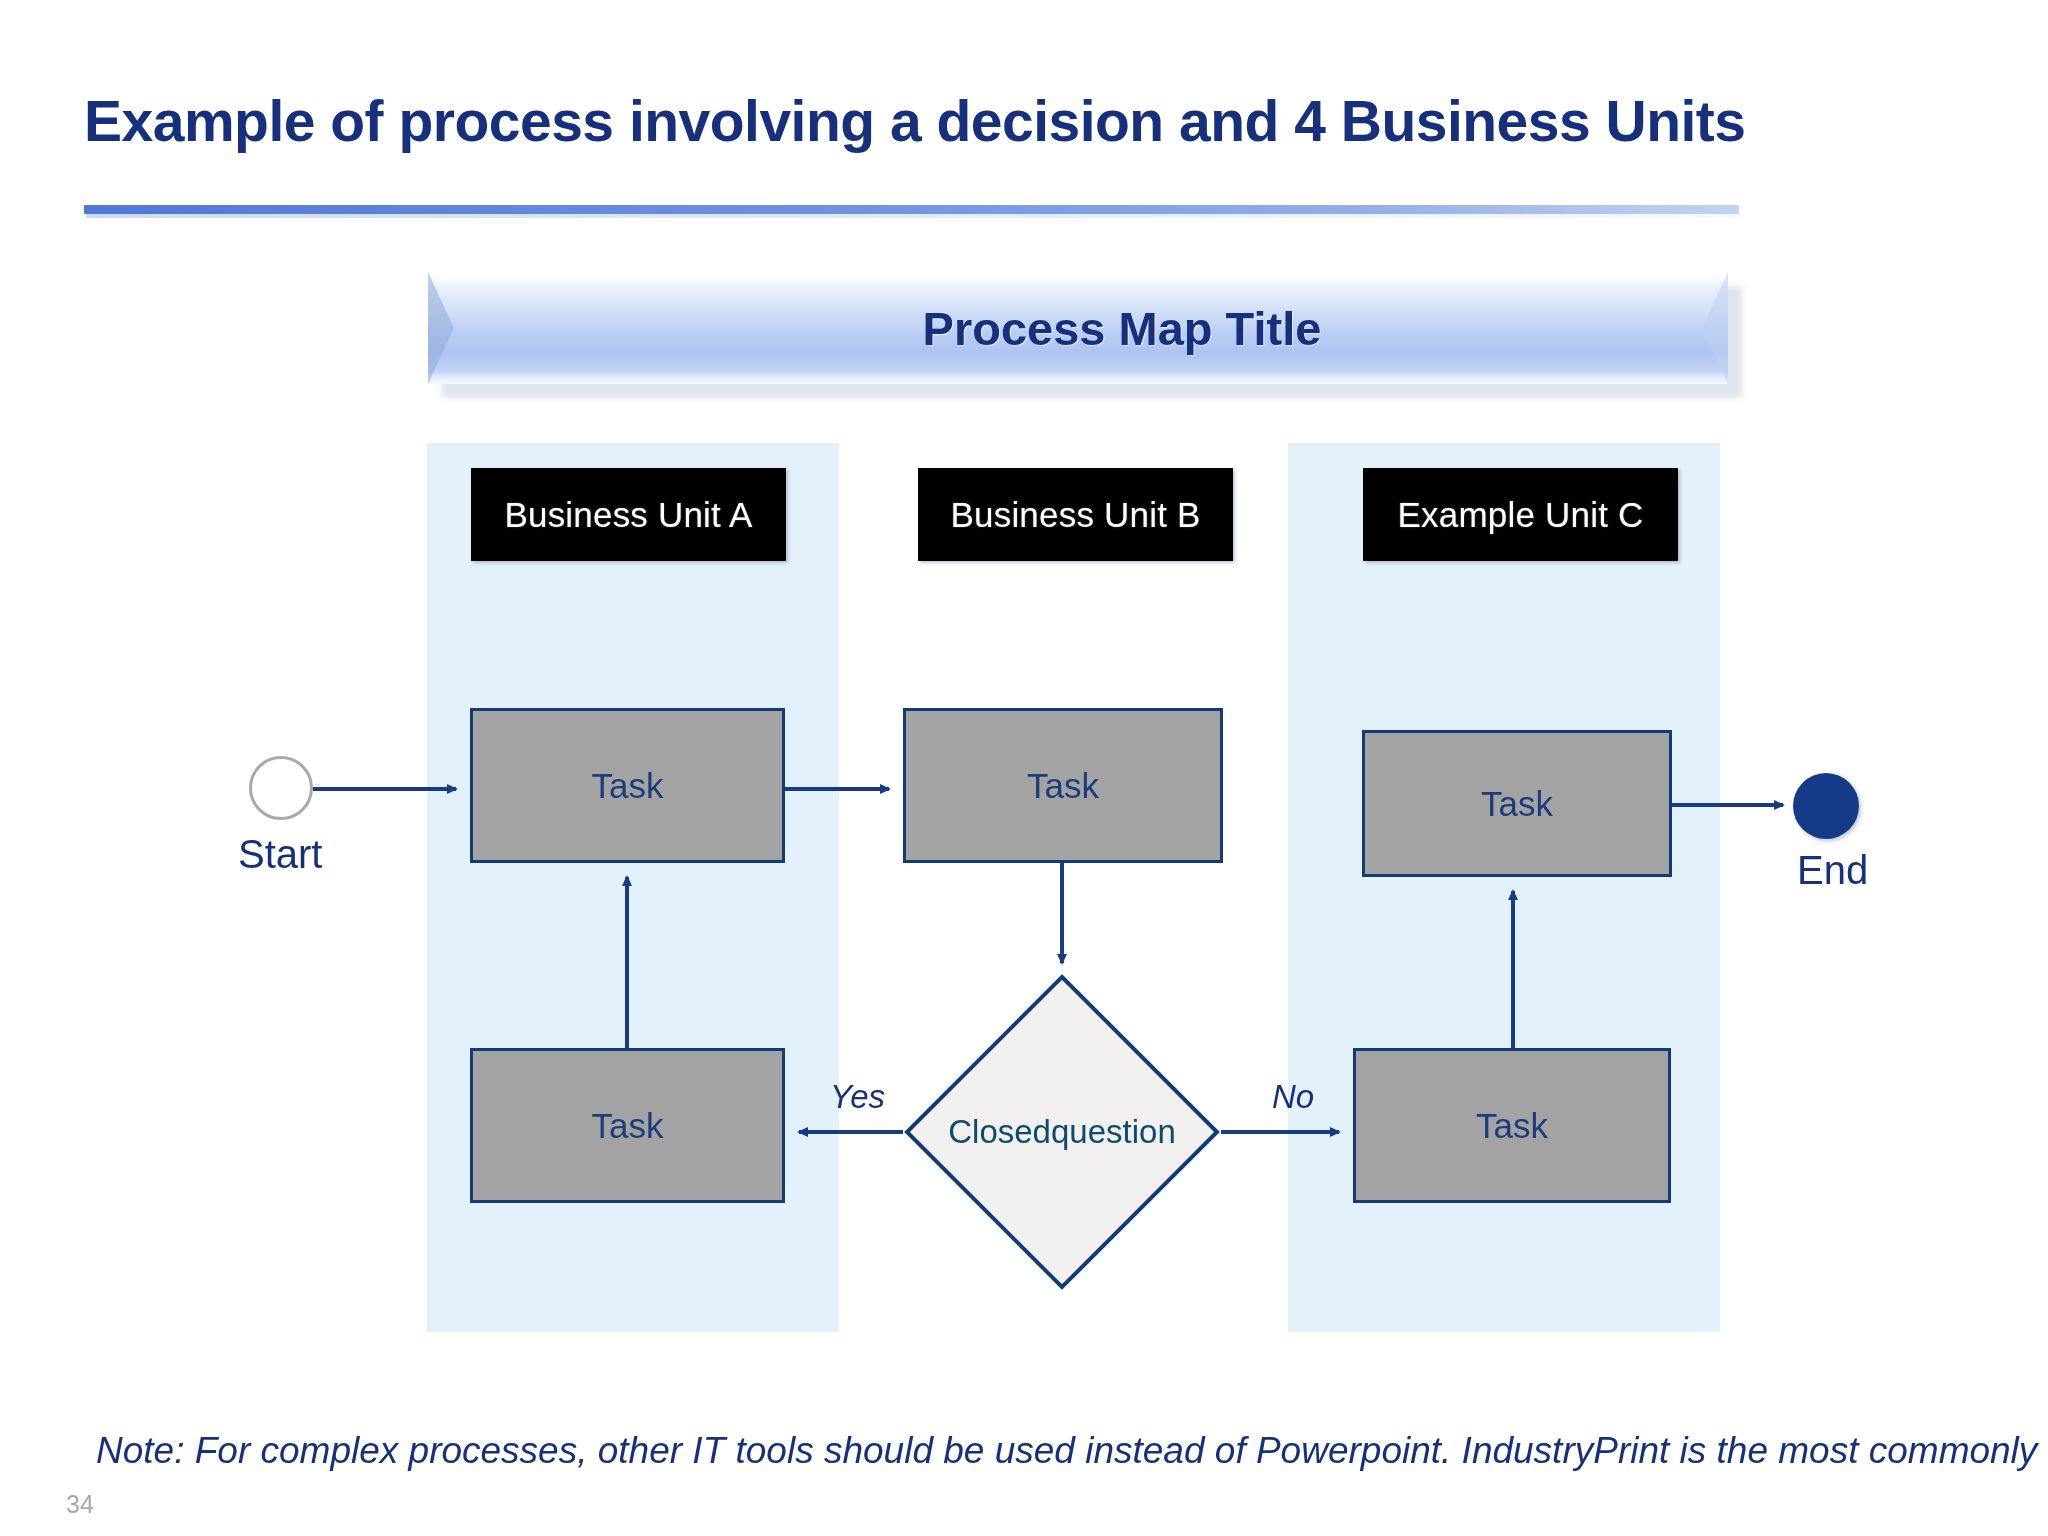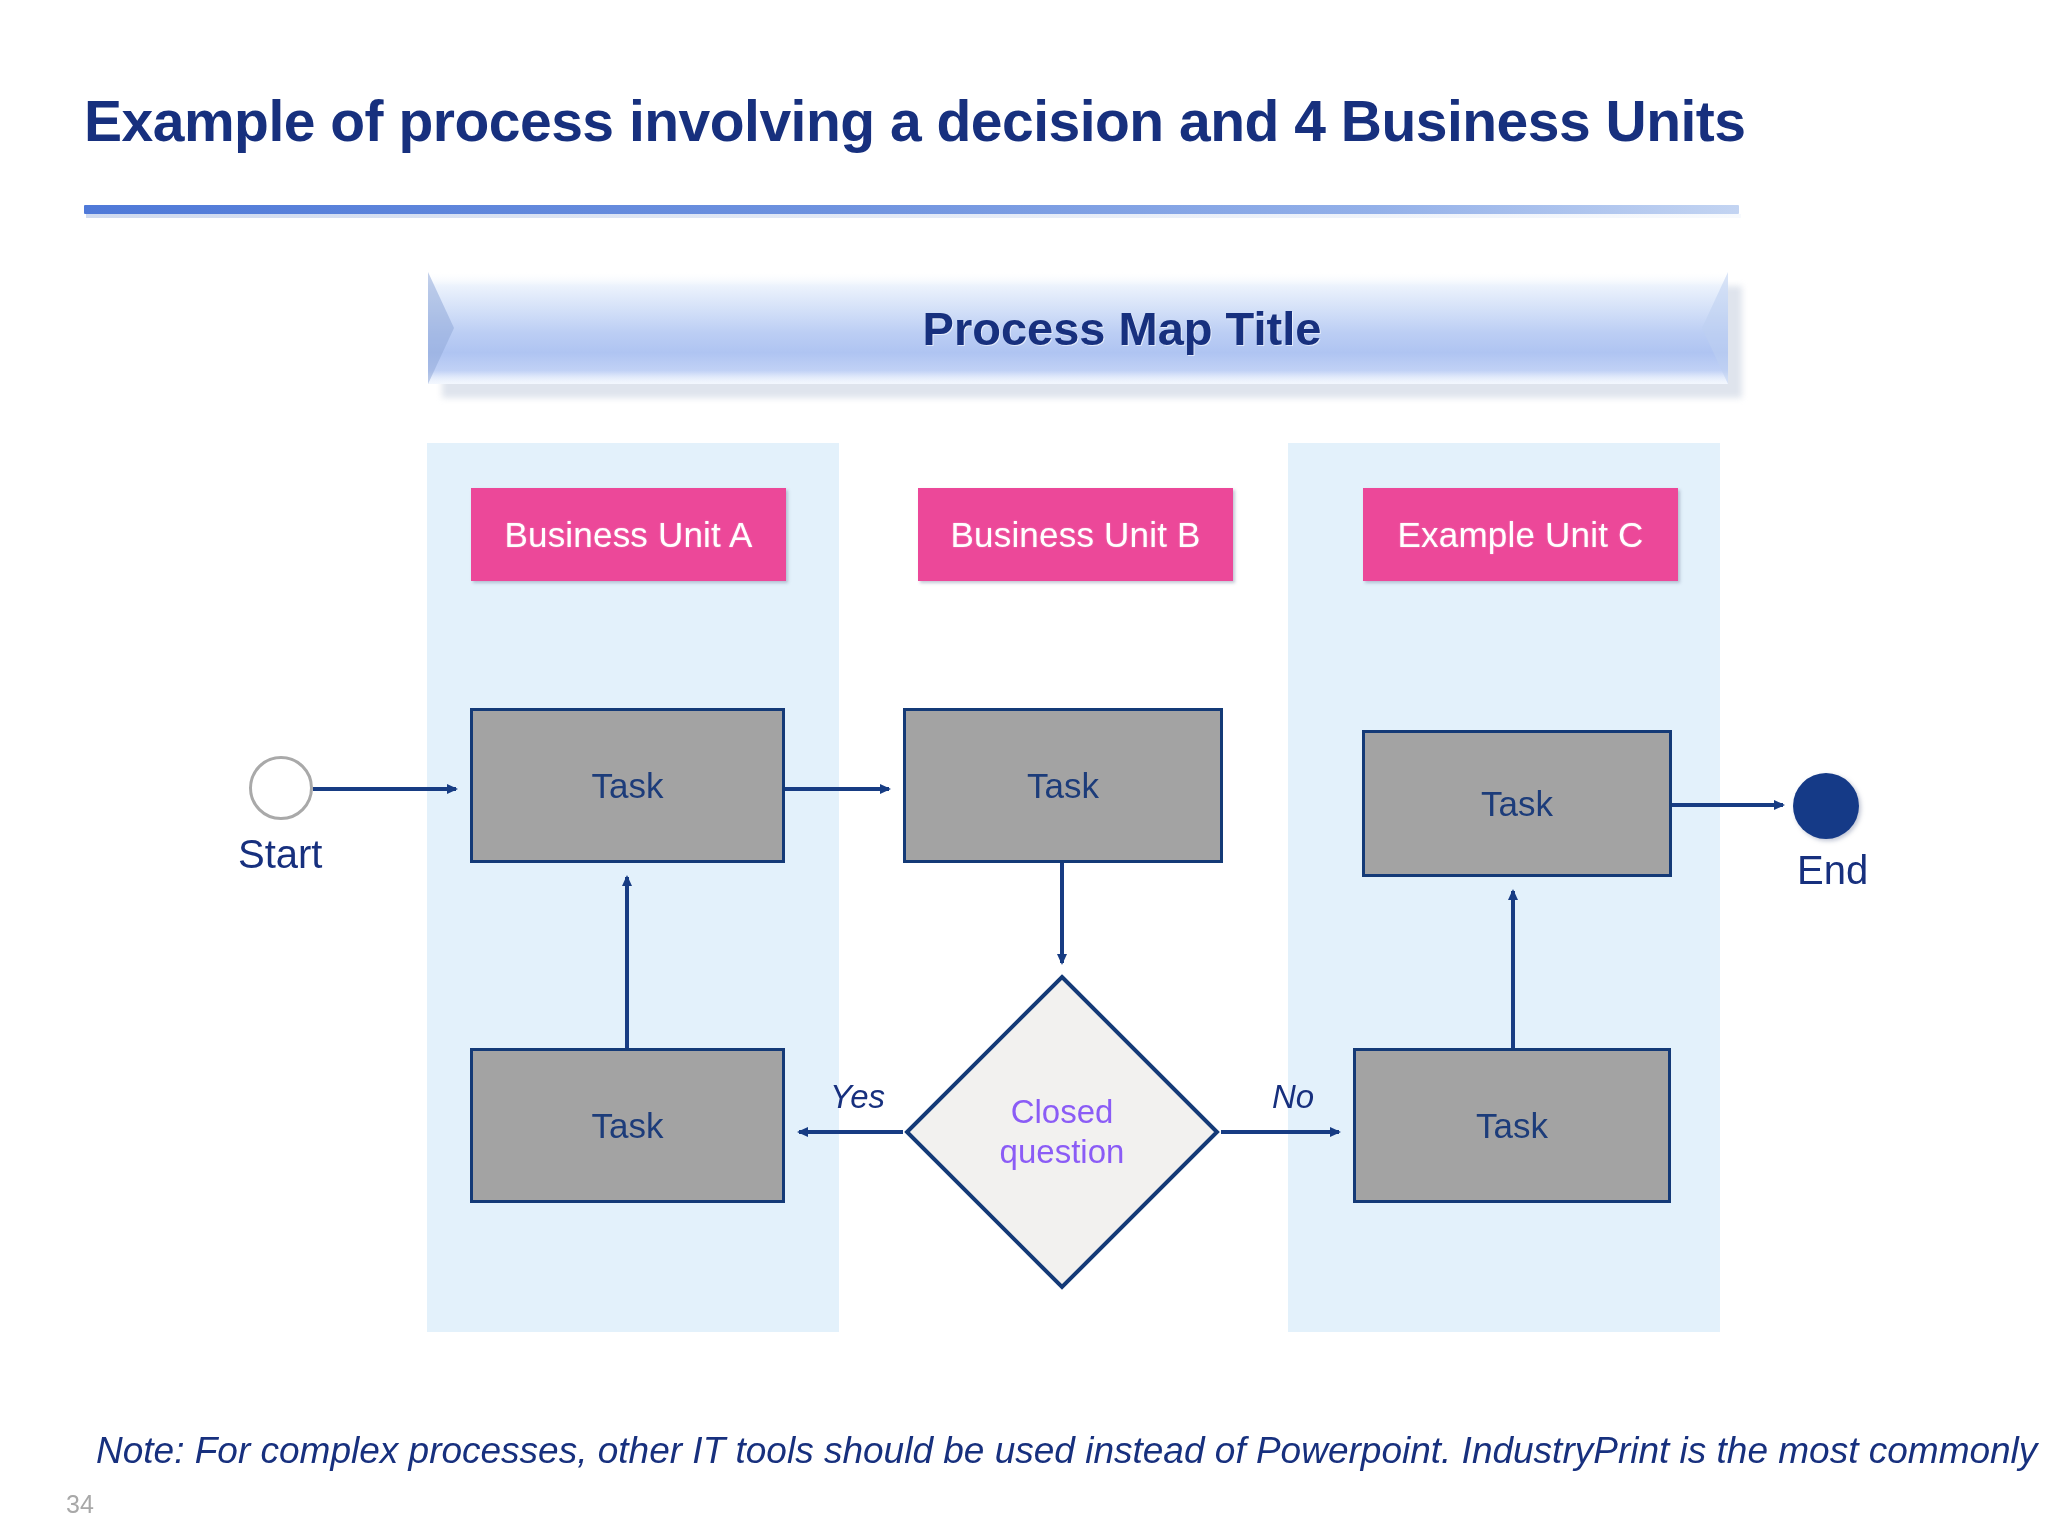--- a/index.html
+++ b/index.html
@@ -104,23 +104,23 @@
   }
   .lane.tinted { background:#E3F1FB; }
   .lane.plain  { background:#FFFFFF; }
   #lane-a { left:427px;  width:412px; }
   #lane-b { left:887px;  width:378px; }
   #lane-c { left:1288px; width:432px; }
 
   .lane-header {
     position:absolute;
     height:93px;
-    background:#ec4899;
+    background:#000000;
     box-shadow:2px 2px 3px rgba(120,130,160,.45);
-    display:flex; align-items:center; justify-content:center;margin-top:20px;
+    display:flex; align-items:center; justify-content:center;
   }
   .lane-header span {
     color:#FFFFFF;
     font-size:35px;
     letter-spacing:.2px;
     text-shadow:0 0 2px rgba(255,255,255,.35);
   }
   #hdr-a { left:471px;  top:468px; width:315px; }
   #hdr-b { left:918px;  top:468px; width:315px; }
   #hdr-c { left:1363px; top:468px; width:315px; }
@@ -145,23 +145,23 @@
   
   #decision {
     position:absolute;
     left:903px; top:973px;
     width:318px; height:318px;
   }
   #decision svg { display:block; }
   #decision-label {
     position:absolute;
     left:0; top:0; width:318px; height:318px;
-    display:flex; flex-direction:column;
+    display:flex; flex-direction:row;
     align-items:center; justify-content:center;
-    font-size:33px; color:#8b5cf6;
+    font-size:33px; color:#0c4a6e;
     line-height:1.22;
     pointer-events:none;
   }
 
   
   #start-circle {
     position:absolute;
     left:249px; top:756px;
     width:64px; height:64px;
     border:3px solid #A9A9A9;

